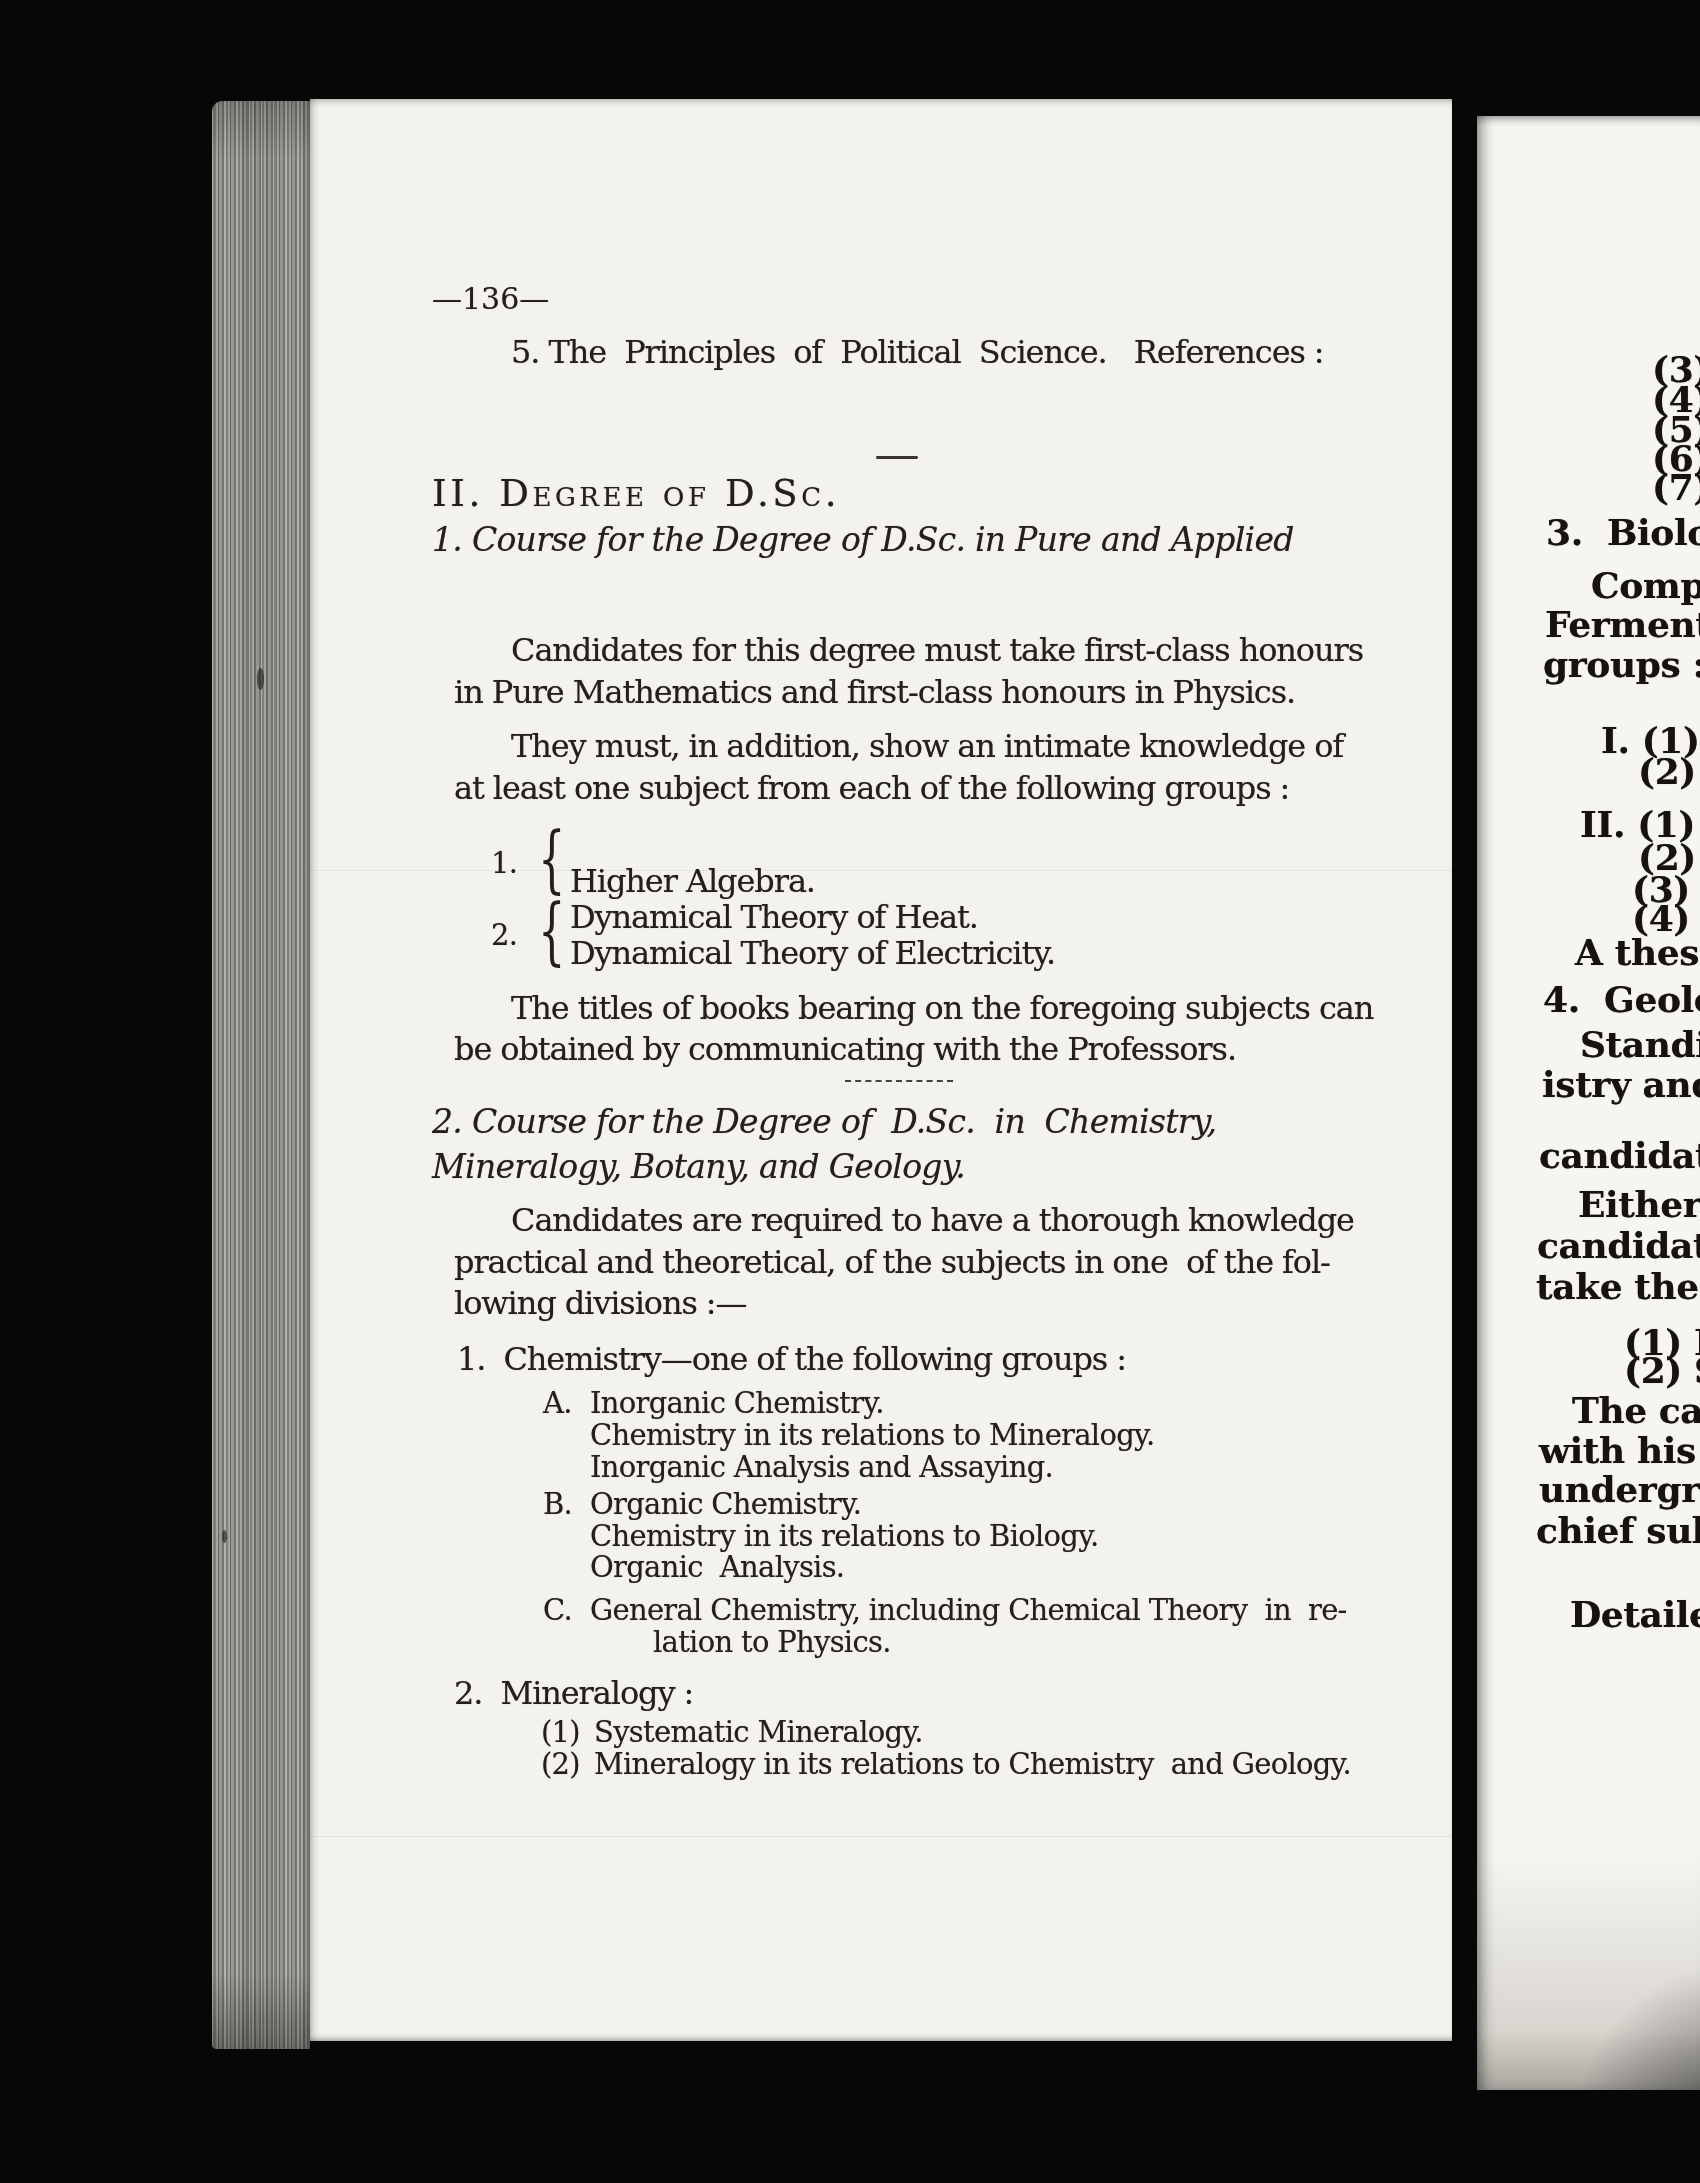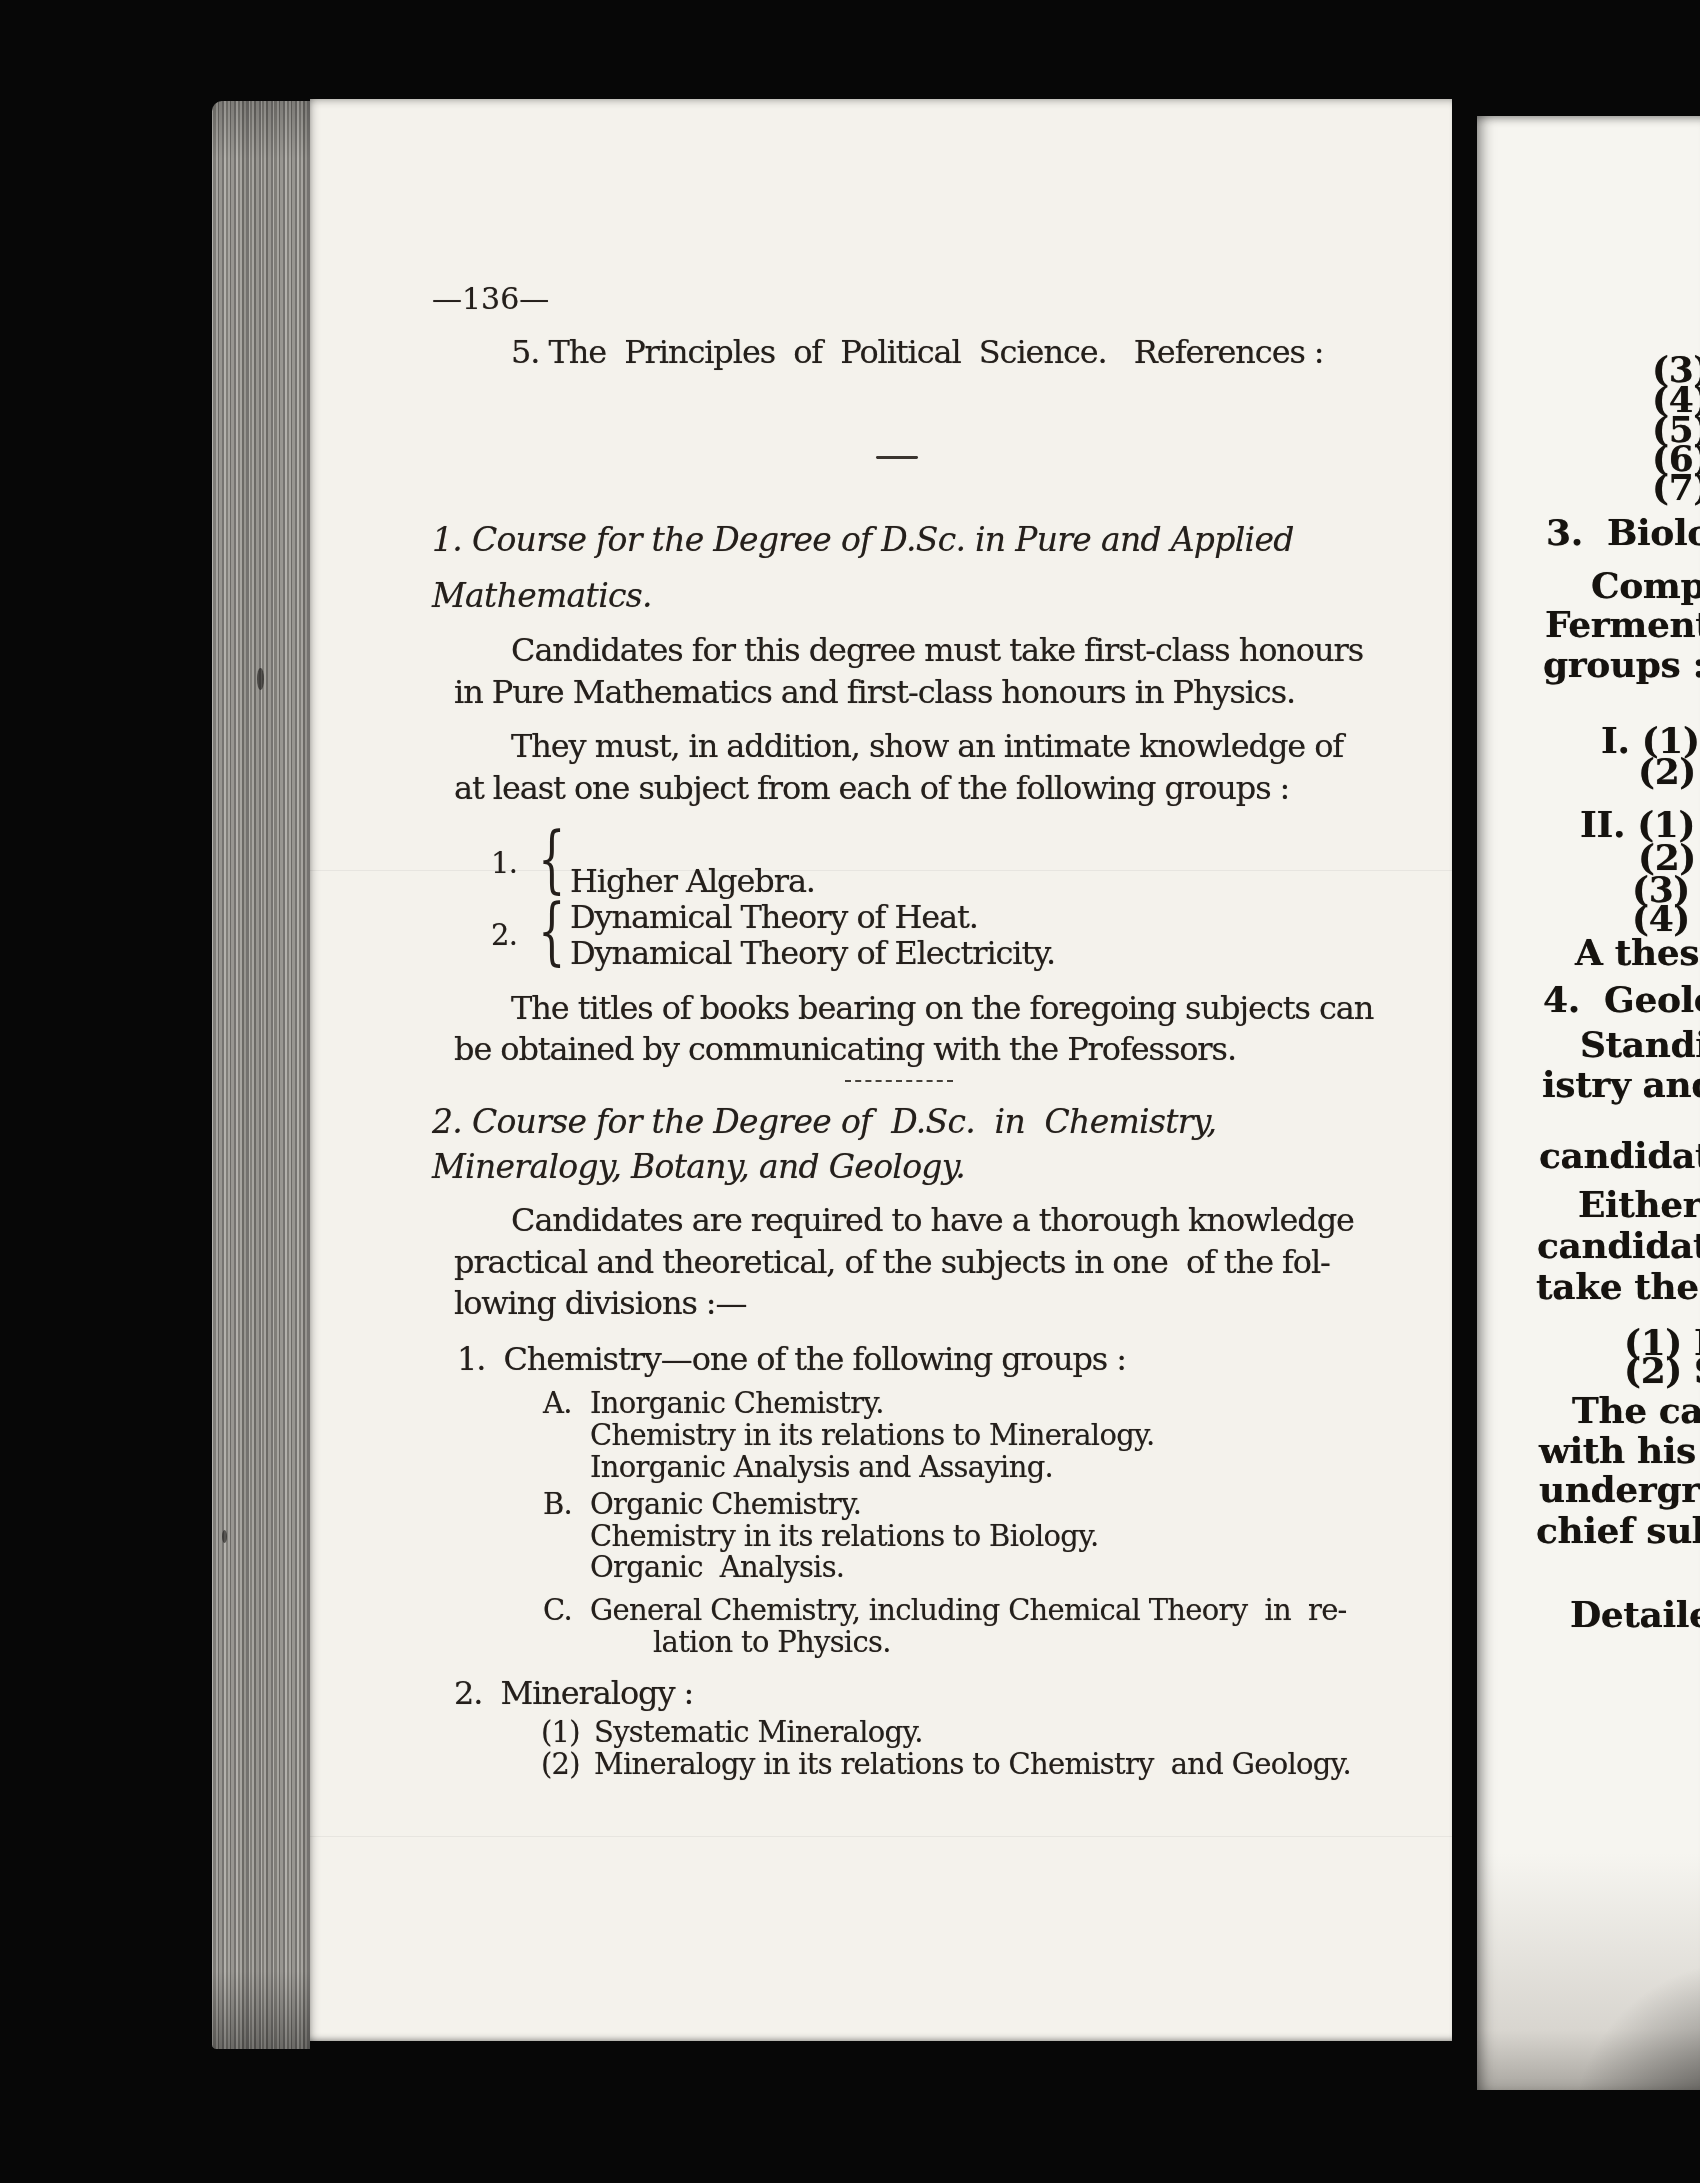--- a/index.html
+++ b/index.html
@@ -83,23 +83,23 @@
   </div>
 
   <div class="page left">
 
     <div class="l c pgnum" style="top:181px;">—136—</div>
 
     <div class="l" style="top:235px;left:201px;">5. The  Principles  of  Political  Science.   References :</div>
 
     <div class="rule1" style="top:357px;left:566px;width:42px;"></div>
 
+    <div class="l c sc" style="top:376px;">II. Degree of D.Sc.</div>
 
     <div class="l c it" style="top:422px;">1. Course for the Degree of D.Sc. in Pure and Applied</div>
-    <div class="l c it" style="top:478px;">Mathematics.</div>
 
     <div class="l" style="top:533px;left:201px;">Candidates for this degree must take first-class honours</div>
     <div class="l" style="top:575px;left:144px;">in Pure Mathematics and first-class honours in Physics.</div>
 
     <div class="l" style="top:629px;left:201px;">They must, in addition, show an intimate knowledge of</div>
     <div class="l" style="top:671px;left:144px;">at least one subject from each of the following groups :</div>
 
     <div class="l sub" style="top:748px;left:181px;">1.</div>
     <div class="brace" style="top:724px;left:228px;">{</div>
     <div class="l" style="top:764px;left:260px;">Higher Algebra.</div>

